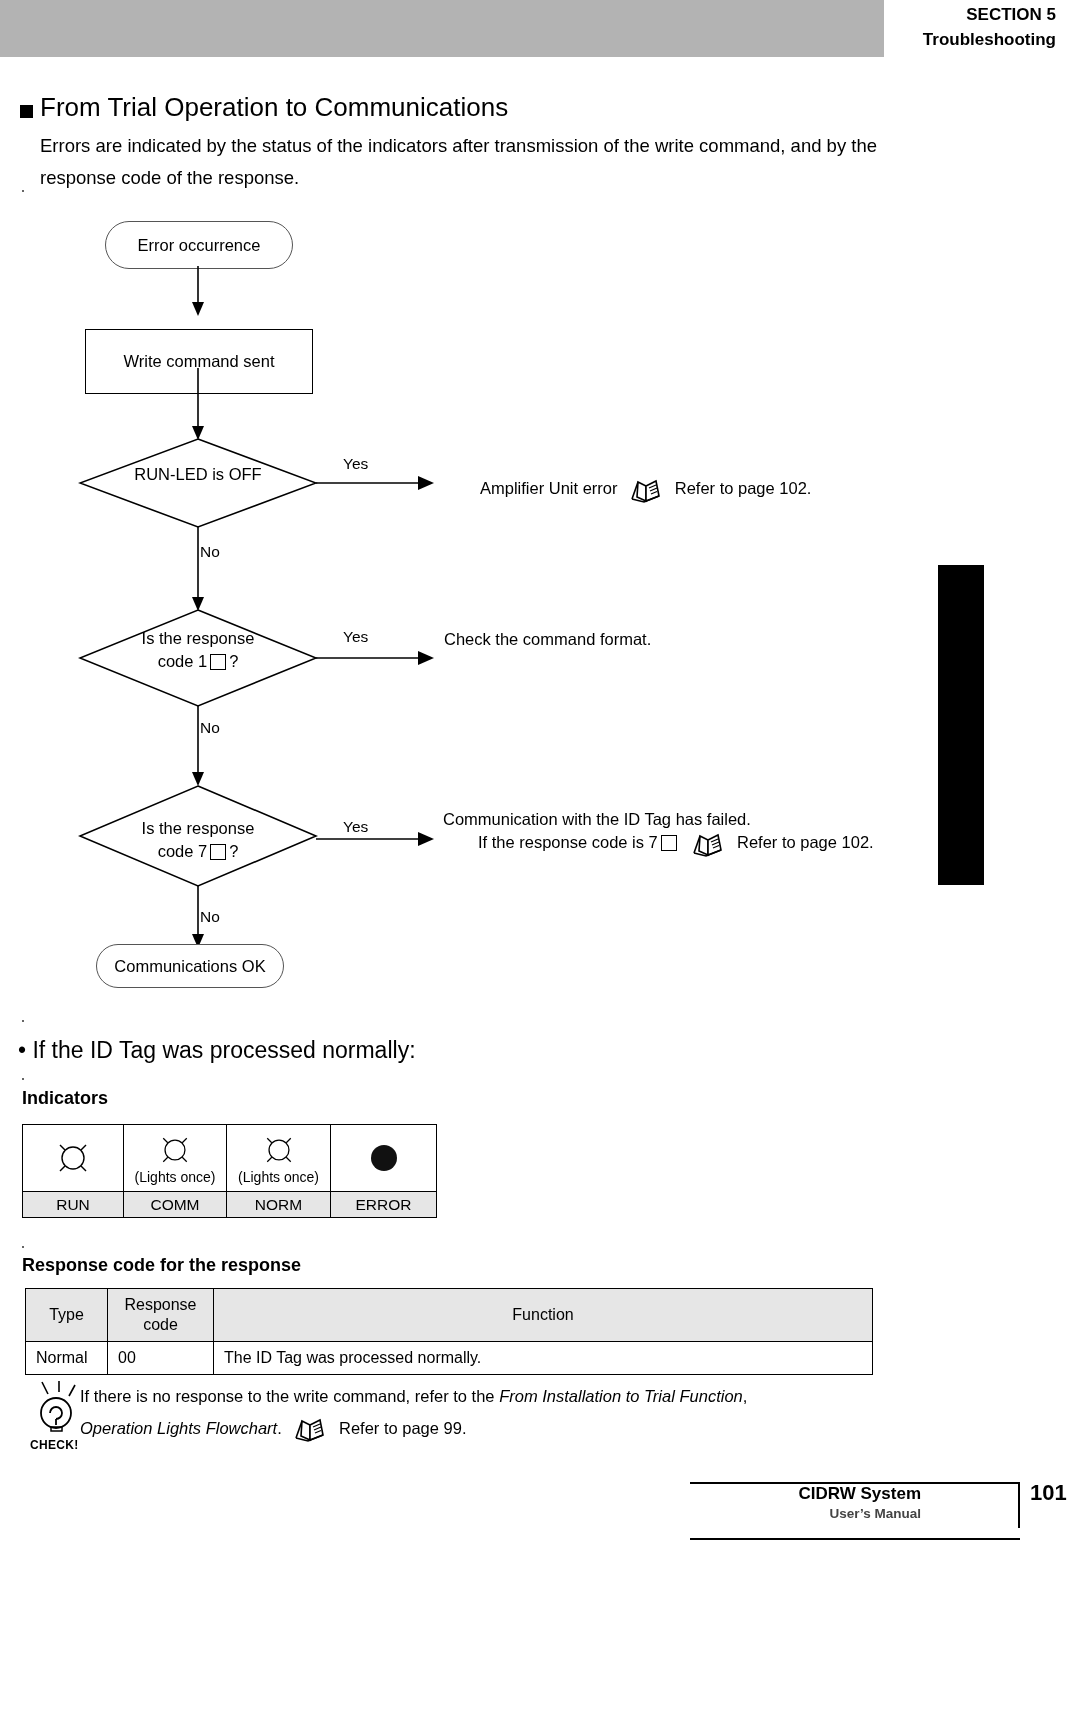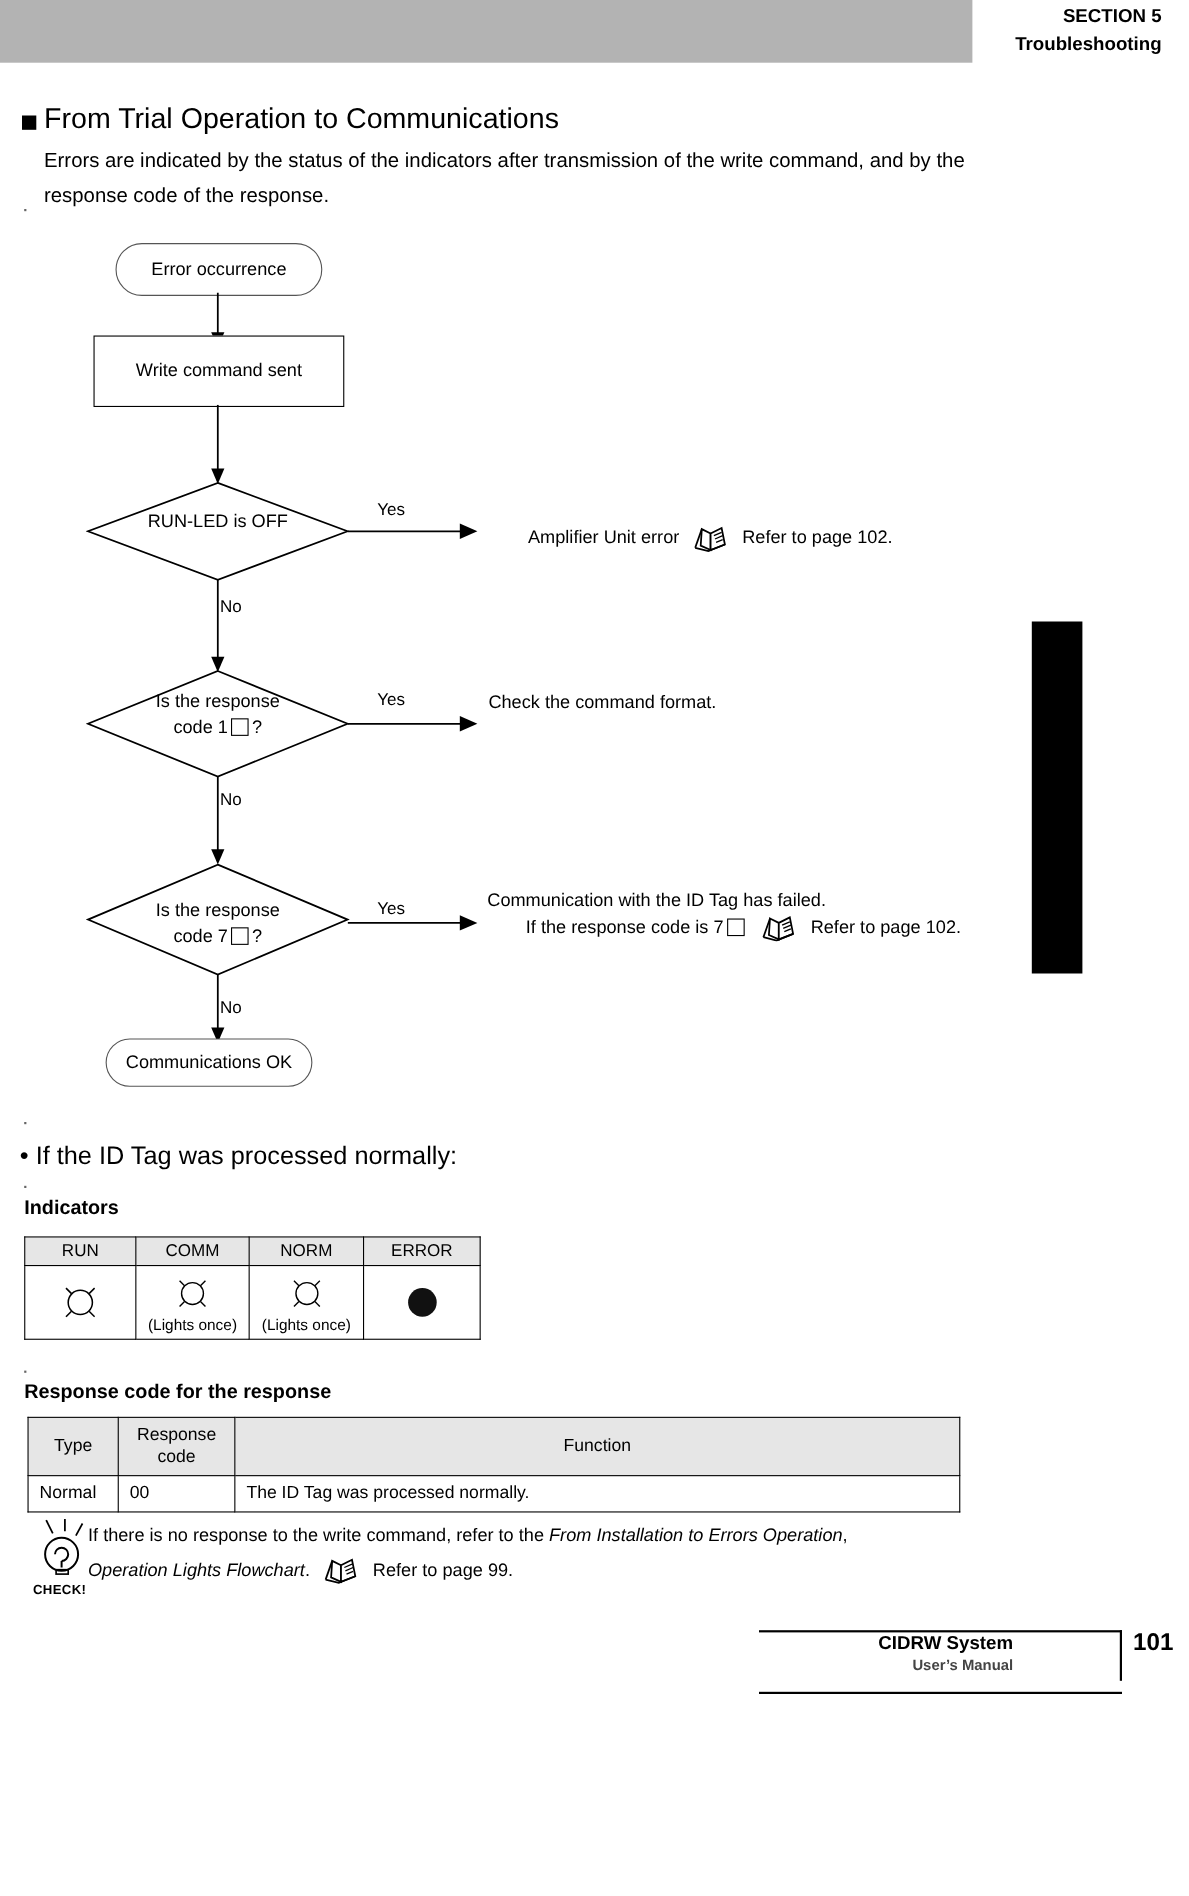--- a/index.html
+++ b/index.html
@@ -41,21 +41,21 @@
     position:absolute; text-align:center; font-size:16.5px; line-height:23px;
     color:#000; pointer-events:none;
   }
   .term{
     position:absolute; border:1.4px solid #555; border-radius:26px;
     background:#fff; display:flex; align-items:center; justify-content:center;
     font-size:16.5px;
   }
   .rect{
     position:absolute; border:1.4px solid #000; background:#fff;
-    display:flex; align-items:center; justify-content:center; font-size:16.5px;
+    display:flex; align-items:center; justify-content:center; font-size:16.5px;margin-top:24px;
   }
   .diamond-wrap{ position:absolute; }
   .lbl{ position:absolute; font-size:15.5px; }
   .ann{ position:absolute; font-size:16.5px; line-height:28px; white-space:nowrap; }
   .ph-box{
     display:inline-block; width:14px; height:14px;
     border:1.3px solid #000; vertical-align:middle;
     margin:0 3px 2px 3px; background:#fff;
   }
   .bookicon{ display:inline-block; vertical-align:middle; margin:0 6px -6px 6px; }
@@ -263,26 +263,20 @@
 </div>
 
 <div class="tiny-dot" style="left:22px;top:1020px;"></div>
 <div class="bullet-line" style="top:1037px;">• If the ID Tag was processed normally:</div>
 <div class="tiny-dot" style="left:22px;top:1078px;"></div>
 <div class="sub-h" style="left:22px;top:1088px;">Indicators</div>
 
 <table class="ind-tbl" style="left:22px;top:1124px;">
   <tbody>
       <tr>
-    <th style="width:100px;">RUN</th>
-    <th style="width:102px;">COMM</th>
-    <th style="width:103px;">NORM</th>
-    <th style="width:105px;">ERROR</th>
-  </tr>
-  <tr>
     <td class="ind-cell">
       <span>
         <svg width="48" height="42" viewBox="0 0 48 42">
           <circle cx="24" cy="21" r="11" fill="none" stroke="#000" stroke-width="1.4"></circle>
           <line x1="11" y1="8" x2="16" y2="13" stroke="#000" stroke-width="1.4"></line>
           <line x1="37" y1="8" x2="32" y2="13" stroke="#000" stroke-width="1.4"></line>
           <line x1="11" y1="34" x2="16" y2="29" stroke="#000" stroke-width="1.4"></line>
           <line x1="37" y1="34" x2="32" y2="29" stroke="#000" stroke-width="1.4"></line>
         </svg>
       </span>
@@ -314,20 +308,26 @@
     </td>
     <td class="ind-cell">
       <span>
         <svg width="40" height="40" viewBox="0 0 40 40">
           <circle cx="20" cy="20" r="13" fill="#111"></circle>
         </svg>
       </span>
       <span class="lights-cap"></span>
     </td>
   </tr>
+  <tr>
+    <th style="width:100px;">RUN</th>
+    <th style="width:102px;">COMM</th>
+    <th style="width:103px;">NORM</th>
+    <th style="width:105px;">ERROR</th>
+  </tr>
 </tbody>
   </table>
 
 <div class="tiny-dot" style="left:22px;top:1246px;"></div>
 <div class="sub-h" style="left:22px;top:1255px;">Response code for the response</div>
 
 <table class="rc-tbl" style="left:25px;top:1288px;width:848px;">
   <tbody>
       <tr>
     <th style="width:73px;">Type</th>
@@ -352,21 +352,21 @@
     <line x1="41" y1="16" x2="47" y2="5" stroke="#000" stroke-width="1.6"></line>
     <circle cx="28" cy="33" r="15" fill="none" stroke="#000" stroke-width="1.8"></circle>
     <path d="M22 33 a6 6 0 1 1 6 6" fill="none" stroke="#000" stroke-width="1.8"></path>
     <line x1="28" y1="39" x2="28" y2="45" stroke="#000" stroke-width="1.8"></line>
     <rect x="23" y="47" width="11" height="4" fill="none" stroke="#000" stroke-width="1.5"></rect>
   </svg>
 </div>
 <div class="check-label">CHECK!</div>
 <div class="check-text">
   <div>
-    <span>If there is no response to the write command, refer to the </span><span class="ital">From Installation to Errors Operation</span><span>,</span>
+    <span>If there is no response to the write command, refer to the </span><span class="ital">From Installation to Trial Function</span><span>,</span>
   </div>
   <div>
     <span class="ital">Operation Lights Flowchart</span><span>.</span>
     <span class="bookicon">
       <svg width="36" height="28" viewBox="0 0 36 28">
         <path d="M4 24 L10 7" stroke="#000" stroke-width="1.6" fill="none"></path>
         <path d="M10 7 L18 11 L18 26 L9 22 Z" fill="#fff" stroke="#000" stroke-width="1.6"></path>
         <path d="M18 11 L28 6 L31 21 L18 26 Z" fill="#fff" stroke="#000" stroke-width="1.6"></path>
         <path d="M21 13 L28 10" stroke="#000" stroke-width="1.2"></path>
         <path d="M22 16 L29 13" stroke="#000" stroke-width="1.2"></path>

